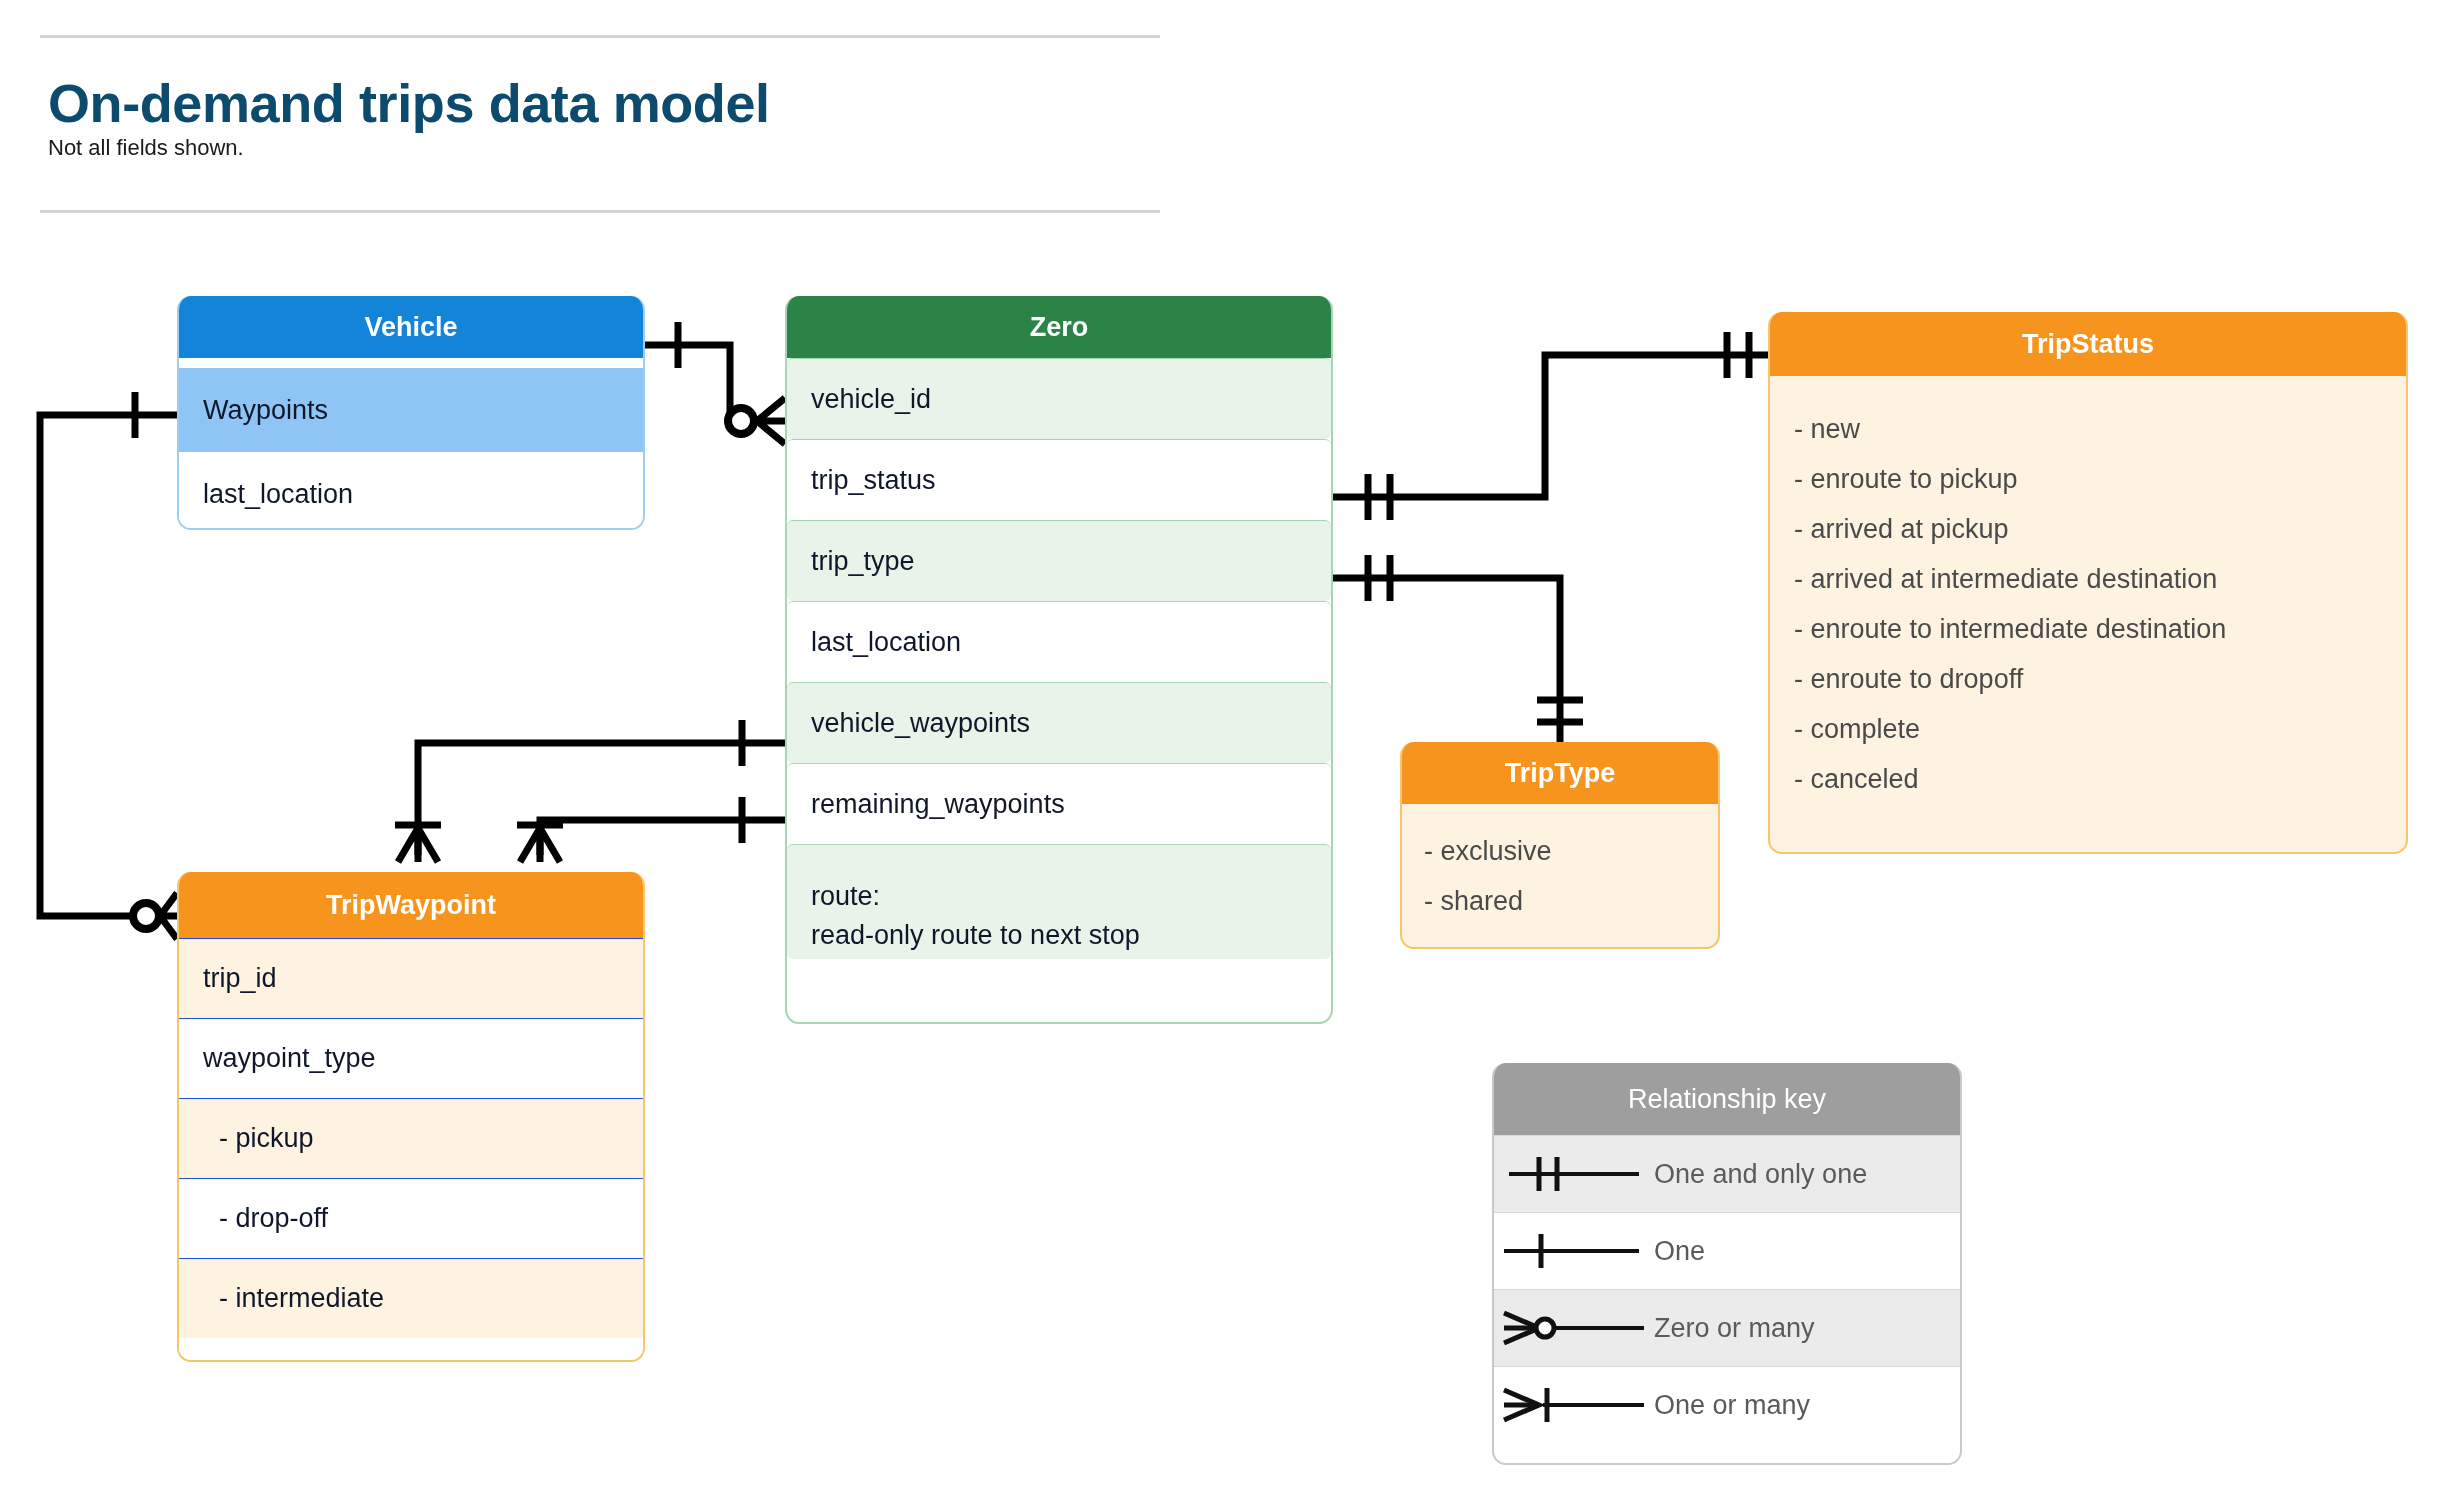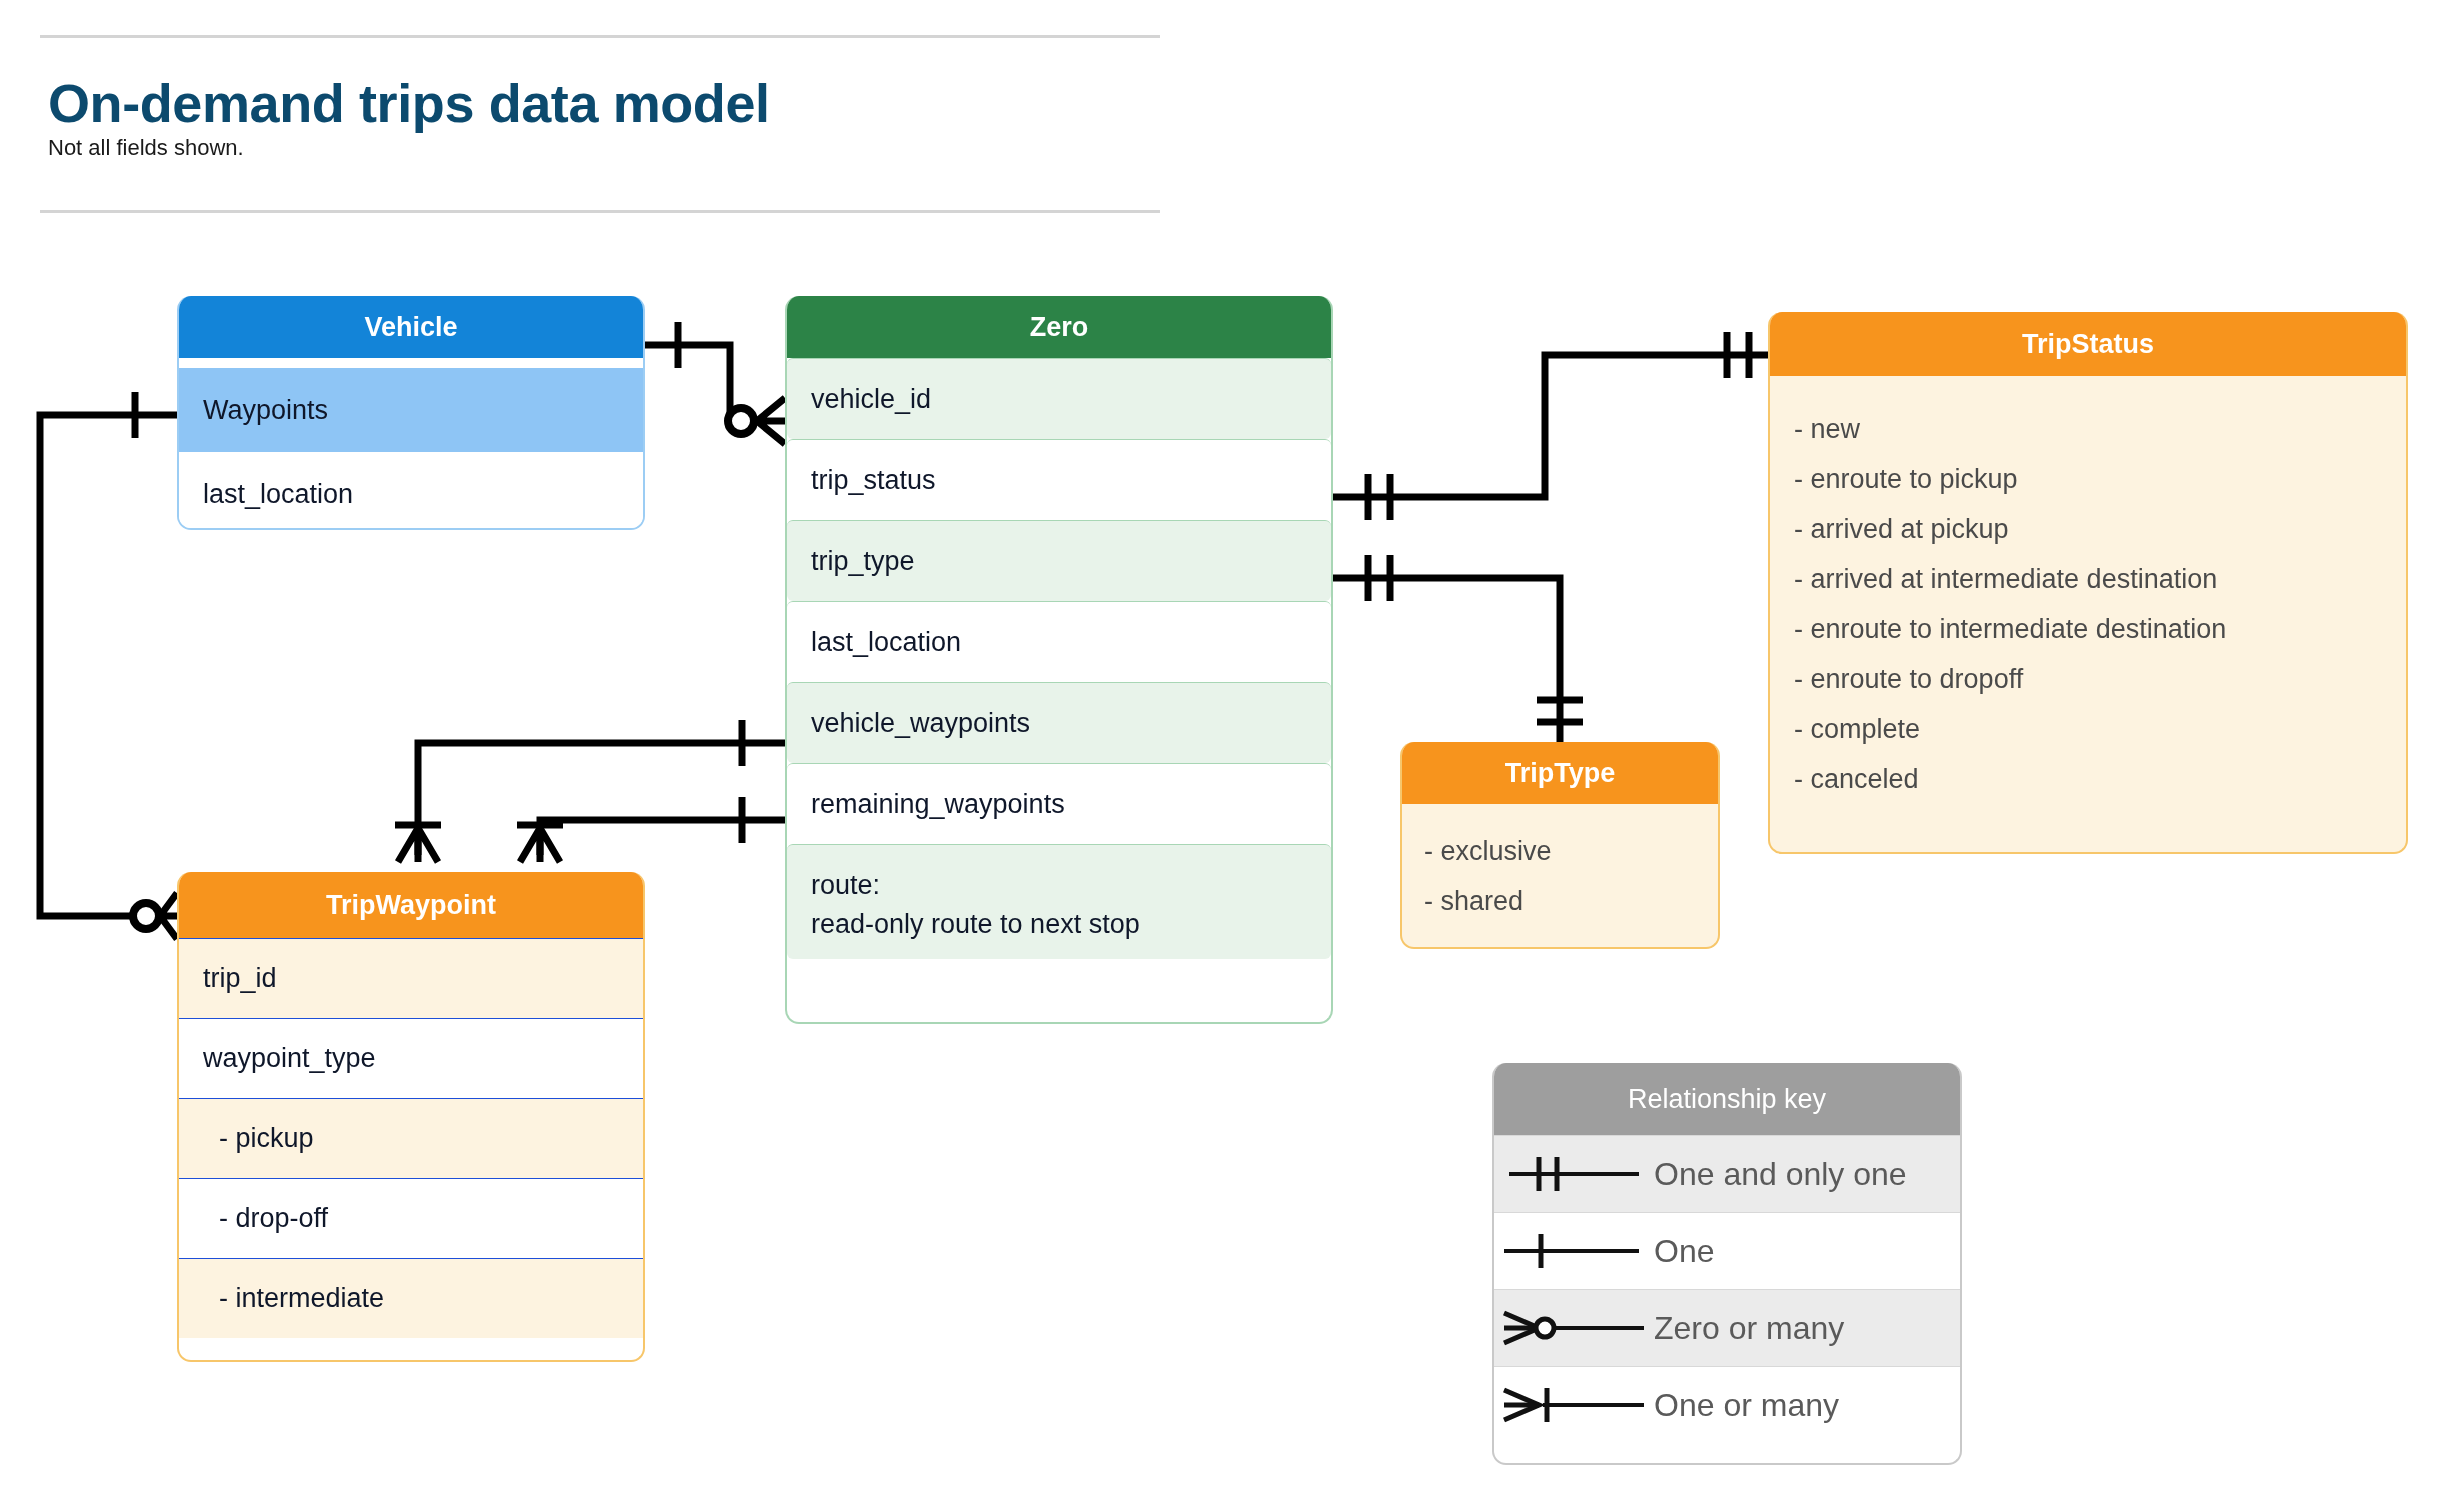--- a/index.html
+++ b/index.html
@@ -43,21 +43,21 @@
 
   
   #ent-trip{left:785px;top:296px;width:548px;height:728px;
     border:2px solid #a8d6b5;border-top:none;background:#fff;}
   #ent-trip .ehead{background:#2c8347;height:62px;}
   #ent-trip .erow{border-top:1px solid #a8d6b5;border-radius:6px;}
   #ent-trip .erow:first-of-type{border-top:none;}
   #ent-trip .alt{background:#e8f3ea;}
   #ent-trip .wht{background:#ffffff;}
   #ent-trip .r-h{height:81px;}
-  #ent-trip .r-route{height:115px;align-items:flex-start;padding-top:21px;line-height:1.45;}
+  #ent-trip .r-route{height:115px;align-items:flex-start;padding-top:32px;line-height:1.45;}
 
   
   #ent-tripstatus{left:1768px;top:312px;width:640px;height:542px;
     border:2px solid #f7c66a;border-top:none;background:#fdf3e0;}
   #ent-tripstatus .ehead{background:#f7941d;height:64px;}
   #ent-tripstatus .elist{padding:28px 0 0 24px;}
   #ent-tripstatus .eitem{font-size:27px;color:#4a4a4a;line-height:50px;white-space:nowrap;}
 
   
   #ent-triptype{left:1400px;top:742px;width:320px;height:207px;
@@ -78,21 +78,21 @@
 
   
   #legend{position:absolute;left:1492px;top:1063px;width:470px;height:402px;
     border:2px solid #c9c9c9;border-top:none;border-radius:14px;overflow:hidden;background:#fff;box-sizing:border-box;}
   #legend .ehead{background:#9e9e9e;height:72px;color:#fff;font-weight:400;font-size:27px;
     display:flex;align-items:center;justify-content:center;}
   .lrow{height:77px;display:flex;align-items:center;border-top:1px solid #d8d8d8;box-sizing:border-box;}
   .lrow:first-of-type{border-top:none;}
   .lrow.shade{background:#ebebeb;}
   .lrow .sym{width:160px;flex:0 0 160px;display:flex;align-items:center;justify-content:center;}
-  .lrow .ltxt{font-size:32px;color:#5a5a5a;white-space:nowrap;}
+  .lrow .ltxt{font-size:27px;color:#5a5a5a;white-space:nowrap;}
 
   
   #wires{position:absolute;left:0;top:0;width:2445px;height:1502px;pointer-events:none;}
   #wires path,#wires line{stroke:#000;fill:none;}
 </style>
 </head>
 <body>
 
 <div id="canvas">
 

